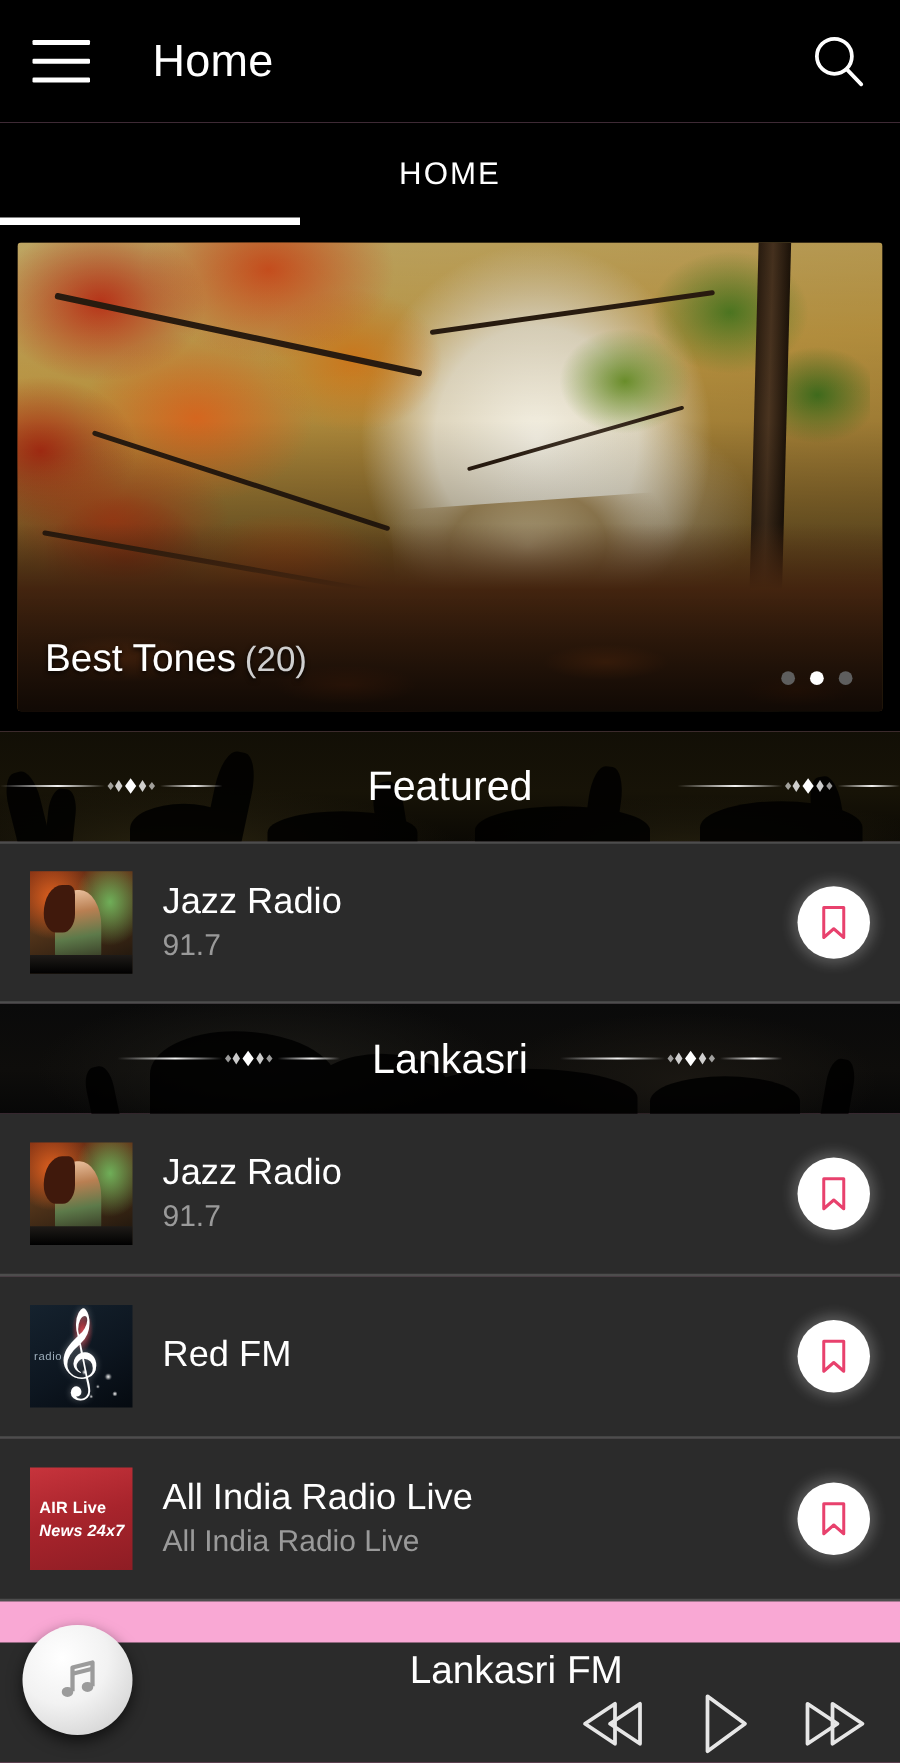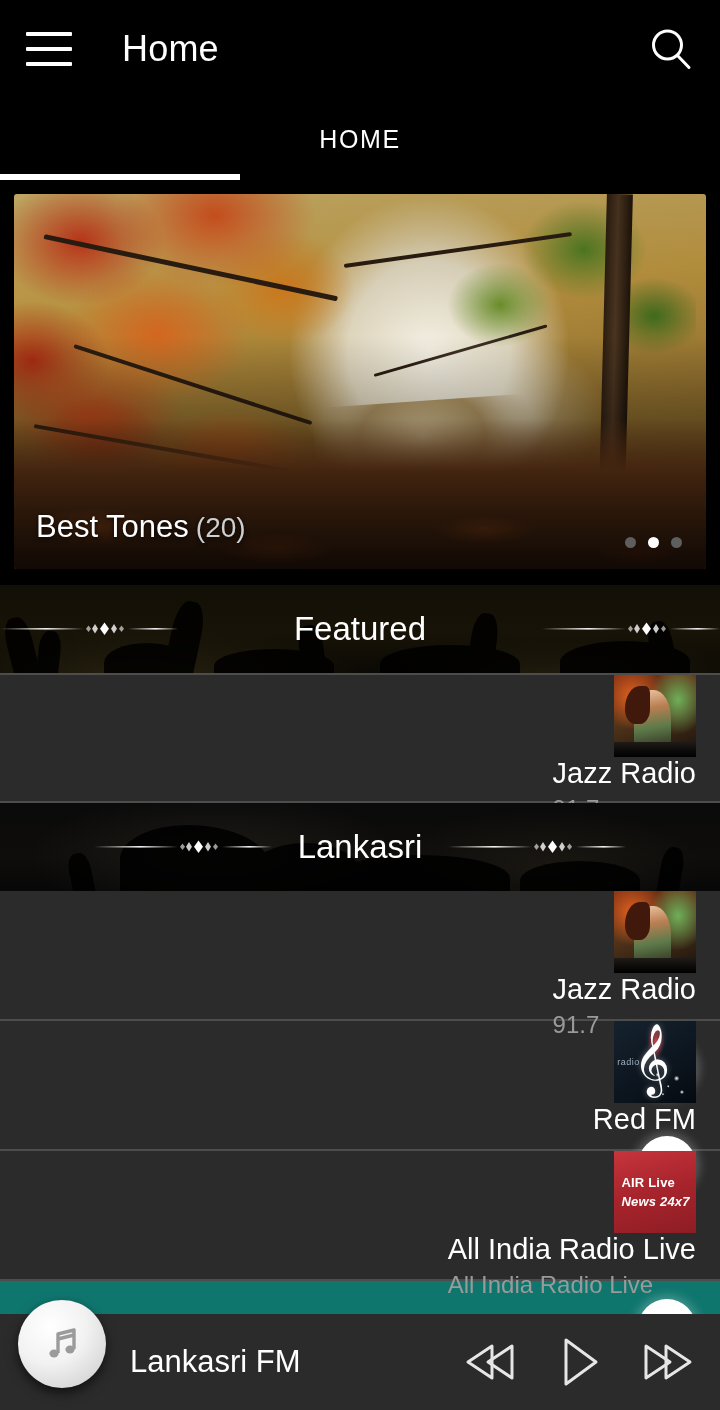--- a/index.html
+++ b/index.html
@@ -2,21 +2,21 @@
 <html><head>
 <meta charset="utf-8">
 <style>
   * { box-sizing: border-box; margin: 0; padding: 0; }
   html, body {
     width: 720px; height: 1410px;
     background: #000;
     font-family: "Liberation Sans", sans-serif;
     overflow: hidden;
   }
-  .phone { position: relative; width: 720px; height: 1410px; background: #0f766e; }
+  .phone { position: relative; width: 720px; height: 1410px; background: #f9a8d4; }
 
   
   .appbar {
     height: 98px; background: #000;
     display: flex; align-items: center; padding: 0 26px;
   }
   .hamburger { width: 46px; height: 34px; display: flex; flex-direction: column;
                justify-content: space-between; cursor: pointer; }
   .hamburger span { display: block; height: 4px; background: #fff; border-radius: 1px; }
   .app-title { color: #fff; font-size: 36px; font-weight: 400; margin-left: 50px;
@@ -103,22 +103,22 @@
         radial-gradient(ellipse 200px 70px at 76% 70%, #1a1712 0%, rgba(20,20,16,0) 78%),
         linear-gradient(180deg, #0a0a0a 0%, #0e0d0b 60%, #070707 100%); }
   .crowd { position: absolute; inset: 0; opacity: .85; }
   .hand { position: absolute; bottom: -6px; background: #000; border-radius: 40% 40% 0 0; }
   .silho { position: absolute; bottom: -10px; background: #000; border-radius: 50% 50% 0 0; }
   .sec-title { color: #fff; font-size: 33px; font-weight: 400; position: relative;
                z-index: 3; padding: 0 26px; }
   .ornament { position: relative; z-index: 3; width: 178px; height: 22px; }
 
   
-  .row { height: 130px; background: #2b2b2b; display: flex; align-items: flex-end;
-         padding: 0 24px; border-bottom: 2px solid #4d4d4d; cursor: pointer; flex-direction: column; }
+  .row { height: 130px; background: #2b2b2b; display: flex; align-items: center;
+         padding: 0 24px; border-bottom: 2px solid #4d4d4d; cursor: pointer; }
   .row.top-sep { border-top: 2px solid #4d4d4d; }
   .thumb { width: 82px; height: 82px; flex: none; overflow: hidden; position: relative;
            background: #111; }
   .thumb-jazz {
       background:
         radial-gradient(ellipse 40px 50px at 78% 30%, #6fae58 0%, rgba(111,174,88,0) 70%),
         radial-gradient(ellipse 45px 46px at 22% 26%, #e0601f 0%, rgba(224,96,31,0) 72%),
         linear-gradient(160deg, #7a2c12 0%, #52341a 45%, #16110b 100%); }
   .jazz-figure { position: absolute; left: 24%; top: 18%; width: 46%; height: 76%;
         background: linear-gradient(170deg, #f0c9a8 0%, #b97f52 30%, #5d7a4a 60%, #2a2418 100%);
@@ -148,21 +148,21 @@
   .air-l2 { top: 52%; font-style: italic; }
   .row-text { flex: 1; margin-left: 24px; min-width: 0; }
   .row-title { color: #fff; font-size: 29px; font-weight: 400; line-height: 1.15; }
   .row-sub { color: #9a9a9a; font-size: 24px; margin-top: 5px; }
   .bookmark-btn { width: 58px; height: 58px; border-radius: 50%; background: #fff;
         display: flex; align-items: center; justify-content: center; flex: none;
         cursor: pointer; box-shadow: 0 0 10px 4px rgba(255,255,255,.22); }
 
   
   .player { position: absolute; left: 0; bottom: 0; width: 720px; height: 96px;
-            background: #2b2b2b; display: flex; align-items: center; padding: 4px 24px; }
+            background: #2b2b2b; display: flex; align-items: center; padding: 4px 24px; flex-direction: column; }
   .player-art { position: absolute; left: 18px; bottom: 22px; width: 88px; height: 88px;
         border-radius: 50%; background: radial-gradient(circle at 36% 30%, #ffffff 0%, #f2f2f2 44%, #d9d9d9 78%, #c3c3c3 100%);
         display: flex; align-items: center; justify-content: center;
         box-shadow: 0 5px 12px rgba(0,0,0,.6); cursor: pointer; }
   .player-title { color: #fff; font-size: 31px; margin-left: 106px; white-space: nowrap;
                   overflow: hidden; text-overflow: ellipsis; }
   .player-ctrls { margin-left: auto; display: flex; align-items: center; gap: 36px; }
   .ctrl { cursor: pointer; }
 </style>
 </head>

